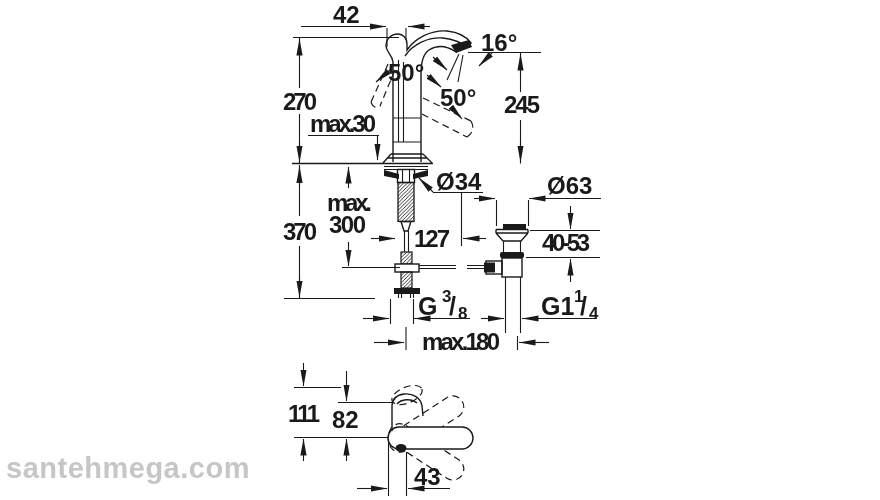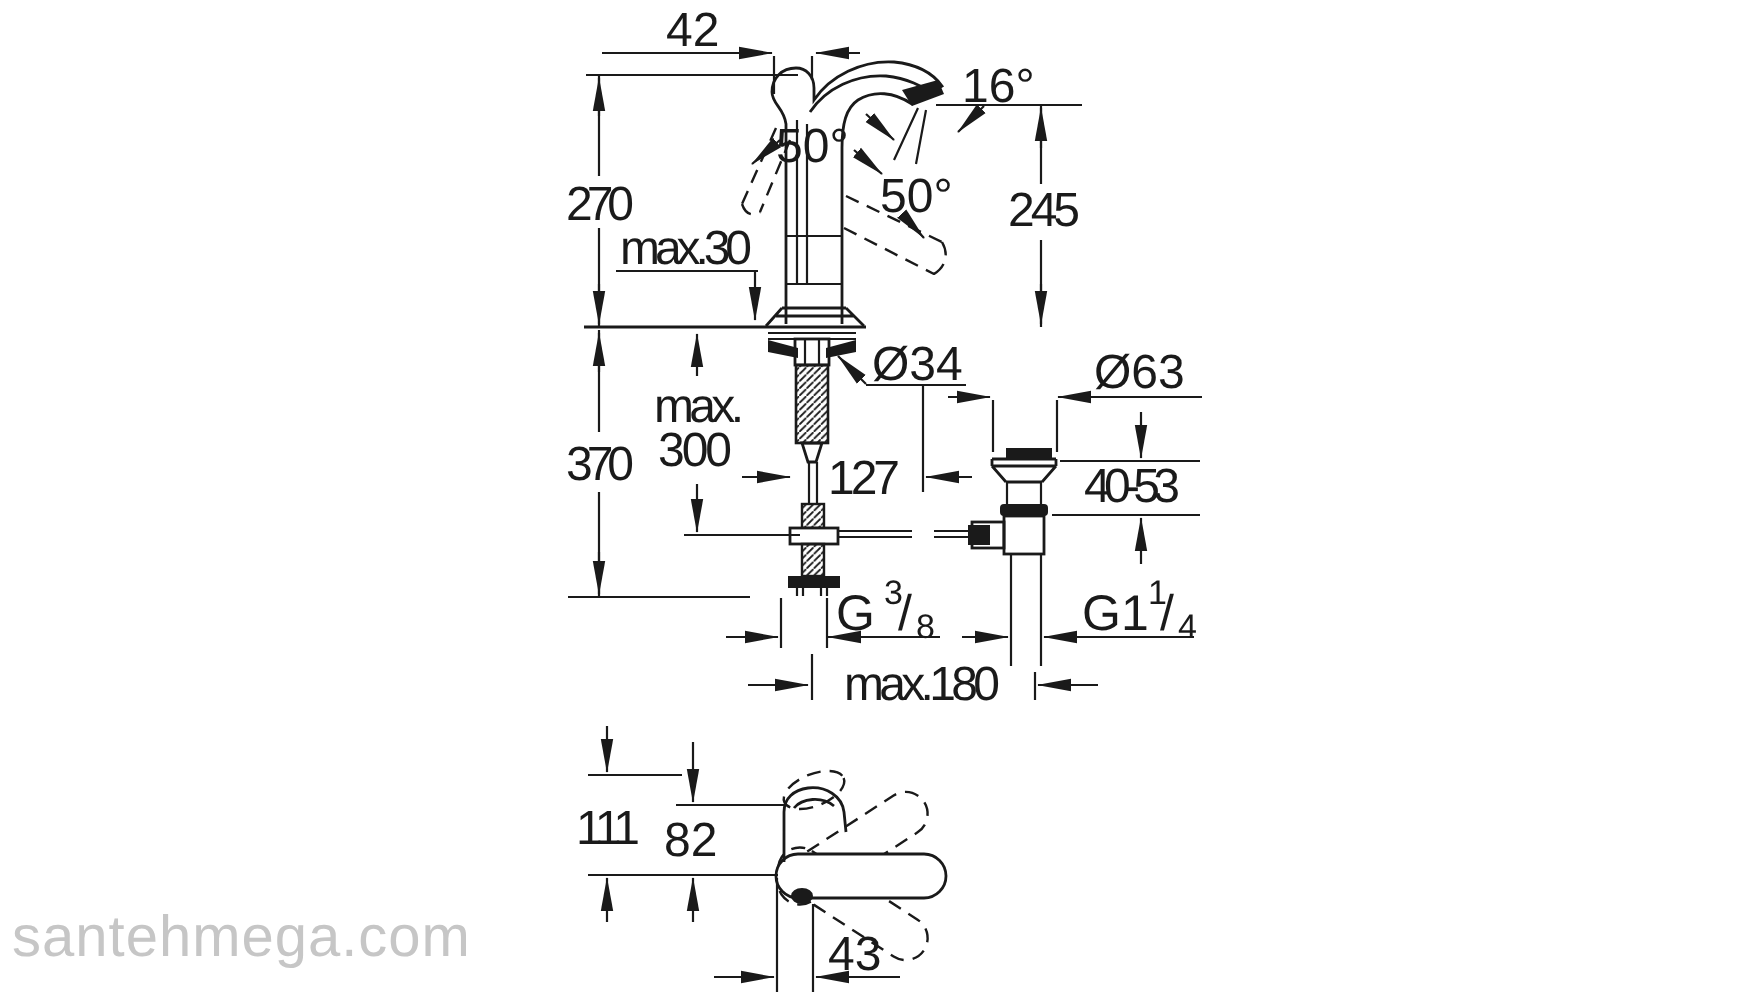--- a/index.html
+++ b/index.html
@@ -2,20 +2,21 @@
 <html style="--line: #1a1a1a; --watermark: #c6c6c6; --background: #ffffff;"><head>
 <meta charset="utf-8">
 <style>
   html,body { margin:0; padding:0; }
   .canvas {
     position: relative;
     width: 880px; height: 500px;
     background: var(--background, #ffffff);
     overflow: hidden;
     font-family: "Liberation Sans", sans-serif;
+    font-weight: bold;
   }
   svg { color: var(--line, #1a1a1a); display:block; }
   text {
     fill: currentColor;
     font-family: "Liberation Sans", sans-serif;
     font-size: 24px;
   }
   .t-sm  { font-size: 17px; }
   .t-md  { font-size: 25px; }
   .watermark-text {

